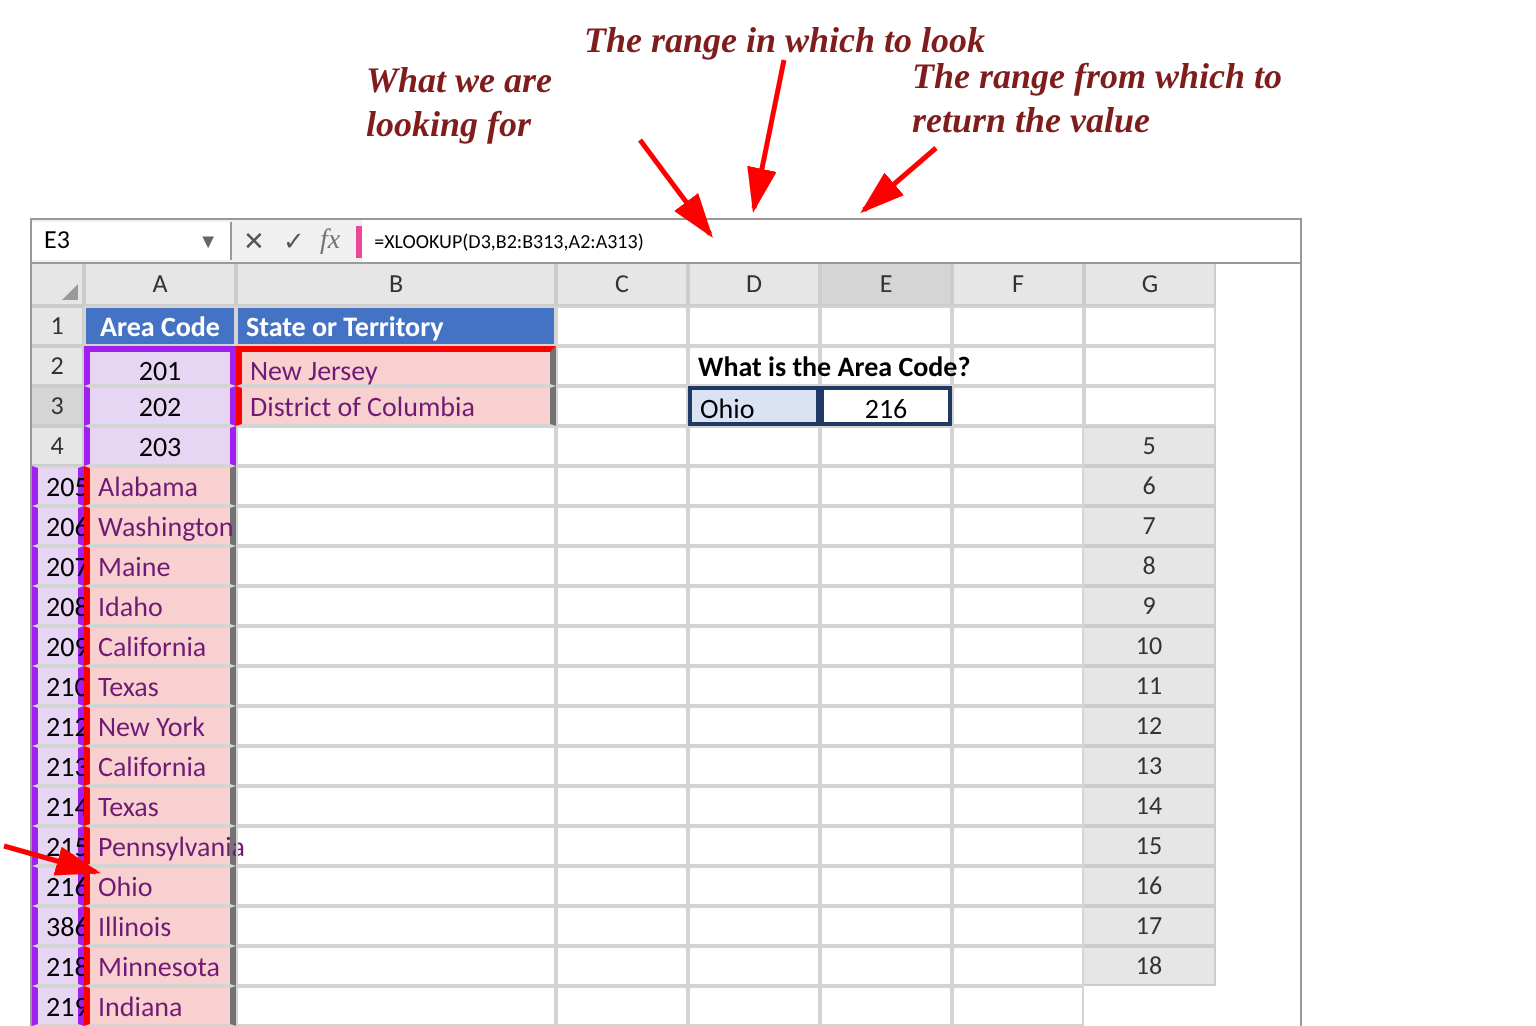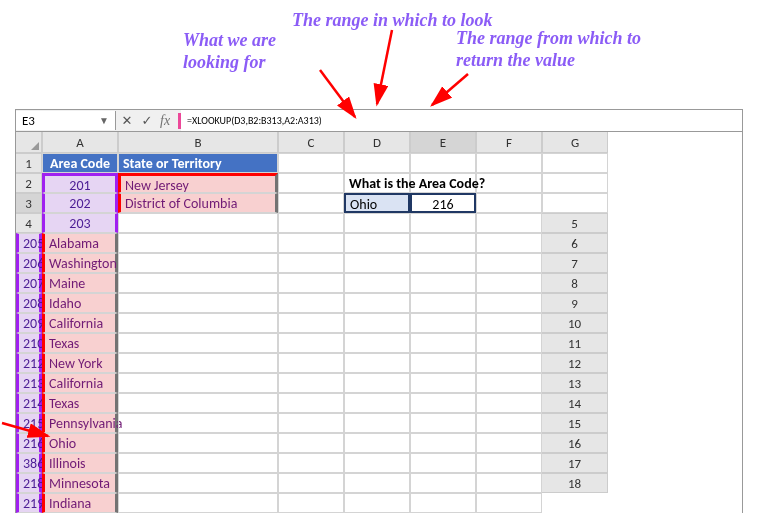--- a/index.html
+++ b/index.html
@@ -10,37 +10,37 @@
     body {
       font-family: Calibri, Arial, sans-serif;
       font-size: 14px;
       background: #fff;
       position: relative;
       width: 768px;
       height: 513px;
     }
     .annotation {
       position: absolute;
-      color: #8b5cf6;
+      color: #7f1d1d;
       font-family: "Comic Sans MS", cursive;
       font-weight: bold;
       font-size: 18px;
       font-style: italic;
       line-height: 1.2;
       z-index: 10;
     }
     .ann1 { left: 183px; top: 30px; }
     .ann2 { left: 292px; top: 10px; }
     .ann3 { left: 456px; top: 28px; }
 
     .sheet-container {
       position: absolute;
       top: 109px;
       left: 15px;
-      width: 728px;
+      width: 636px;
       border: 1px solid #999;
       background: #f0f0f0;
     }
 
     .formula-bar {
       display: flex;
       height: 22px;
       background: #f0f0f0;
       border-bottom: 1px solid #999;
       align-items: center;
@@ -139,21 +139,21 @@
       background: #4472c4;
       color: #fff;
       font-weight: bold;
     }
     .hdr-cell.ac { text-align: center; }
     .area-code {
       background: #e6d5f3;
       border-left: 3px solid #a020f0;
       border-right: 3px solid #a020f0;
       text-align: center;
-      color: #4c1d95;
+      color: #000000;
     }
     .area-code.first { border-top: 3px solid #a020f0; }
     .state {
       background: #f8d0d0;
       border-left: 3px solid #ff0000;
       border-right: 3px solid #737373;
       color: #701a75;
     }
     .state.first { border-top: 3px solid #ff0000; }
     .prompt-label {

